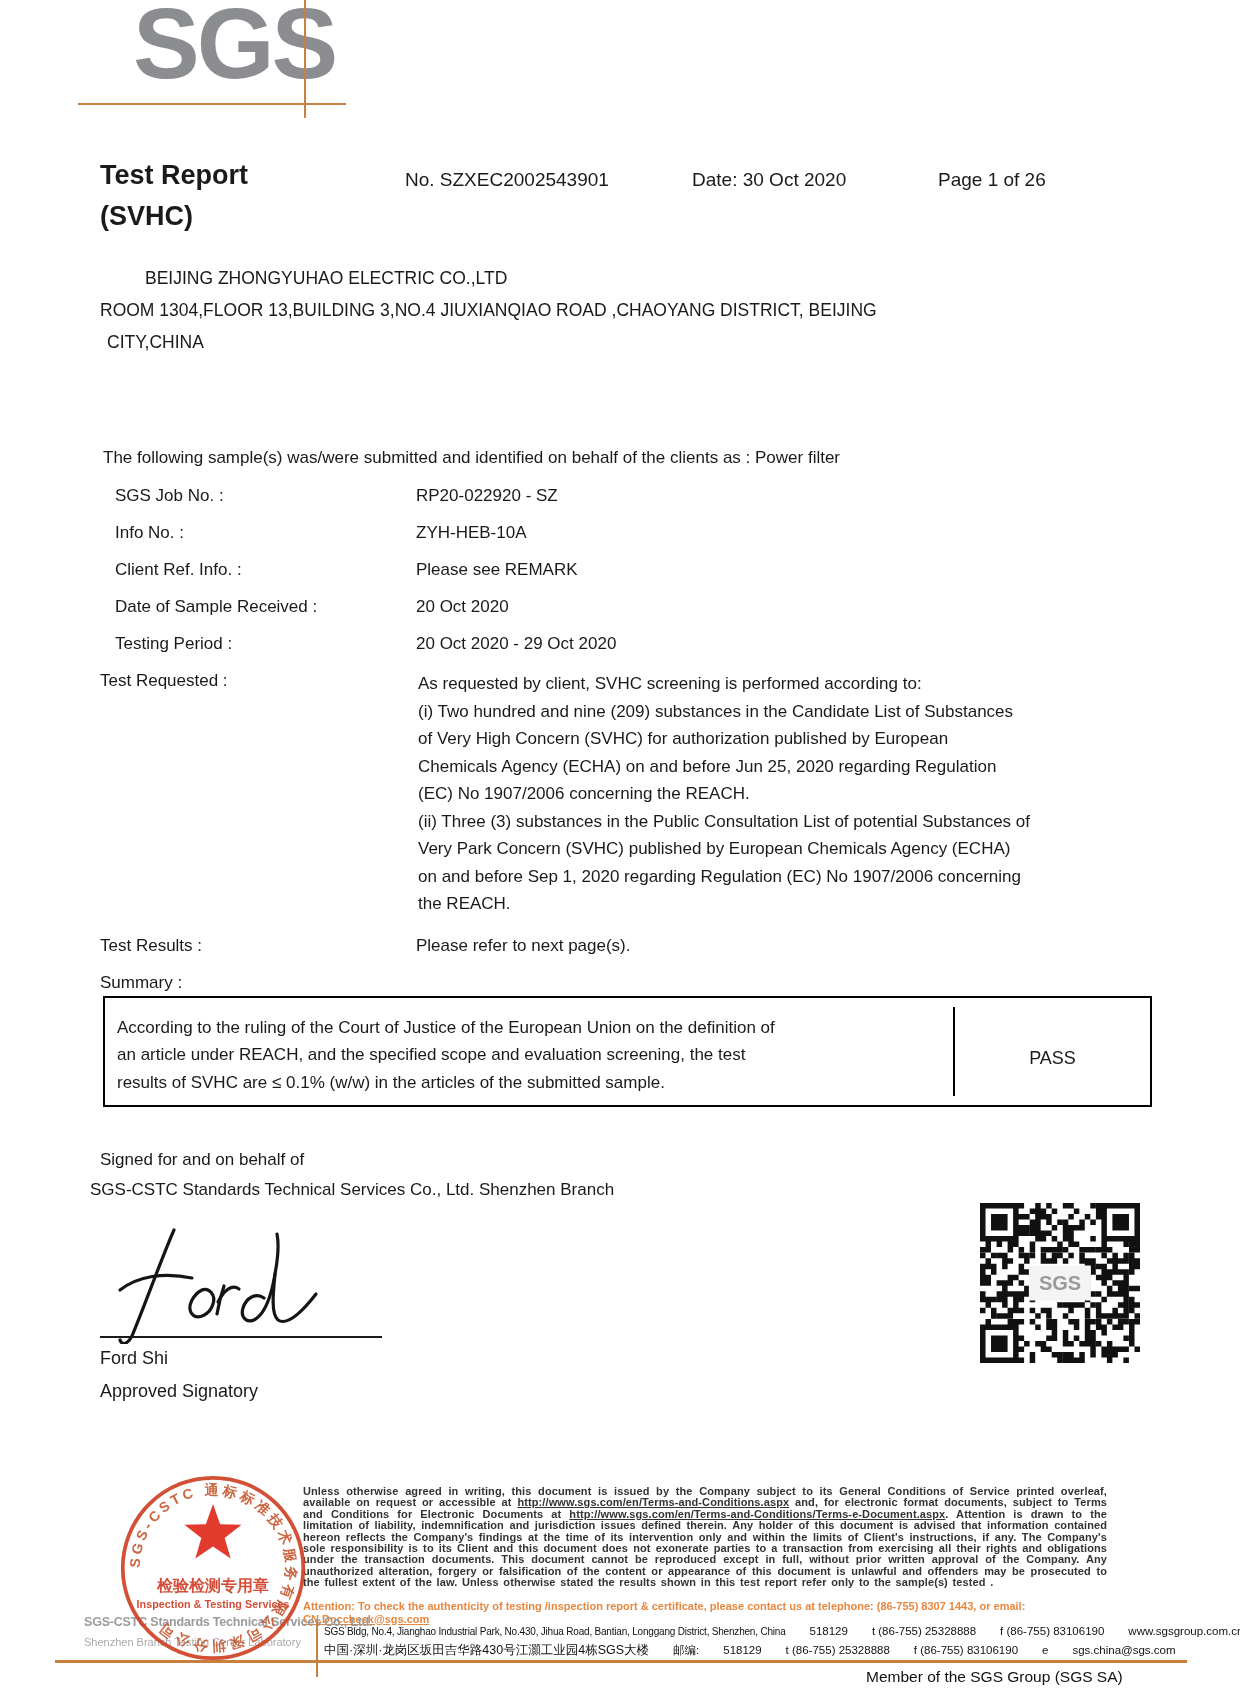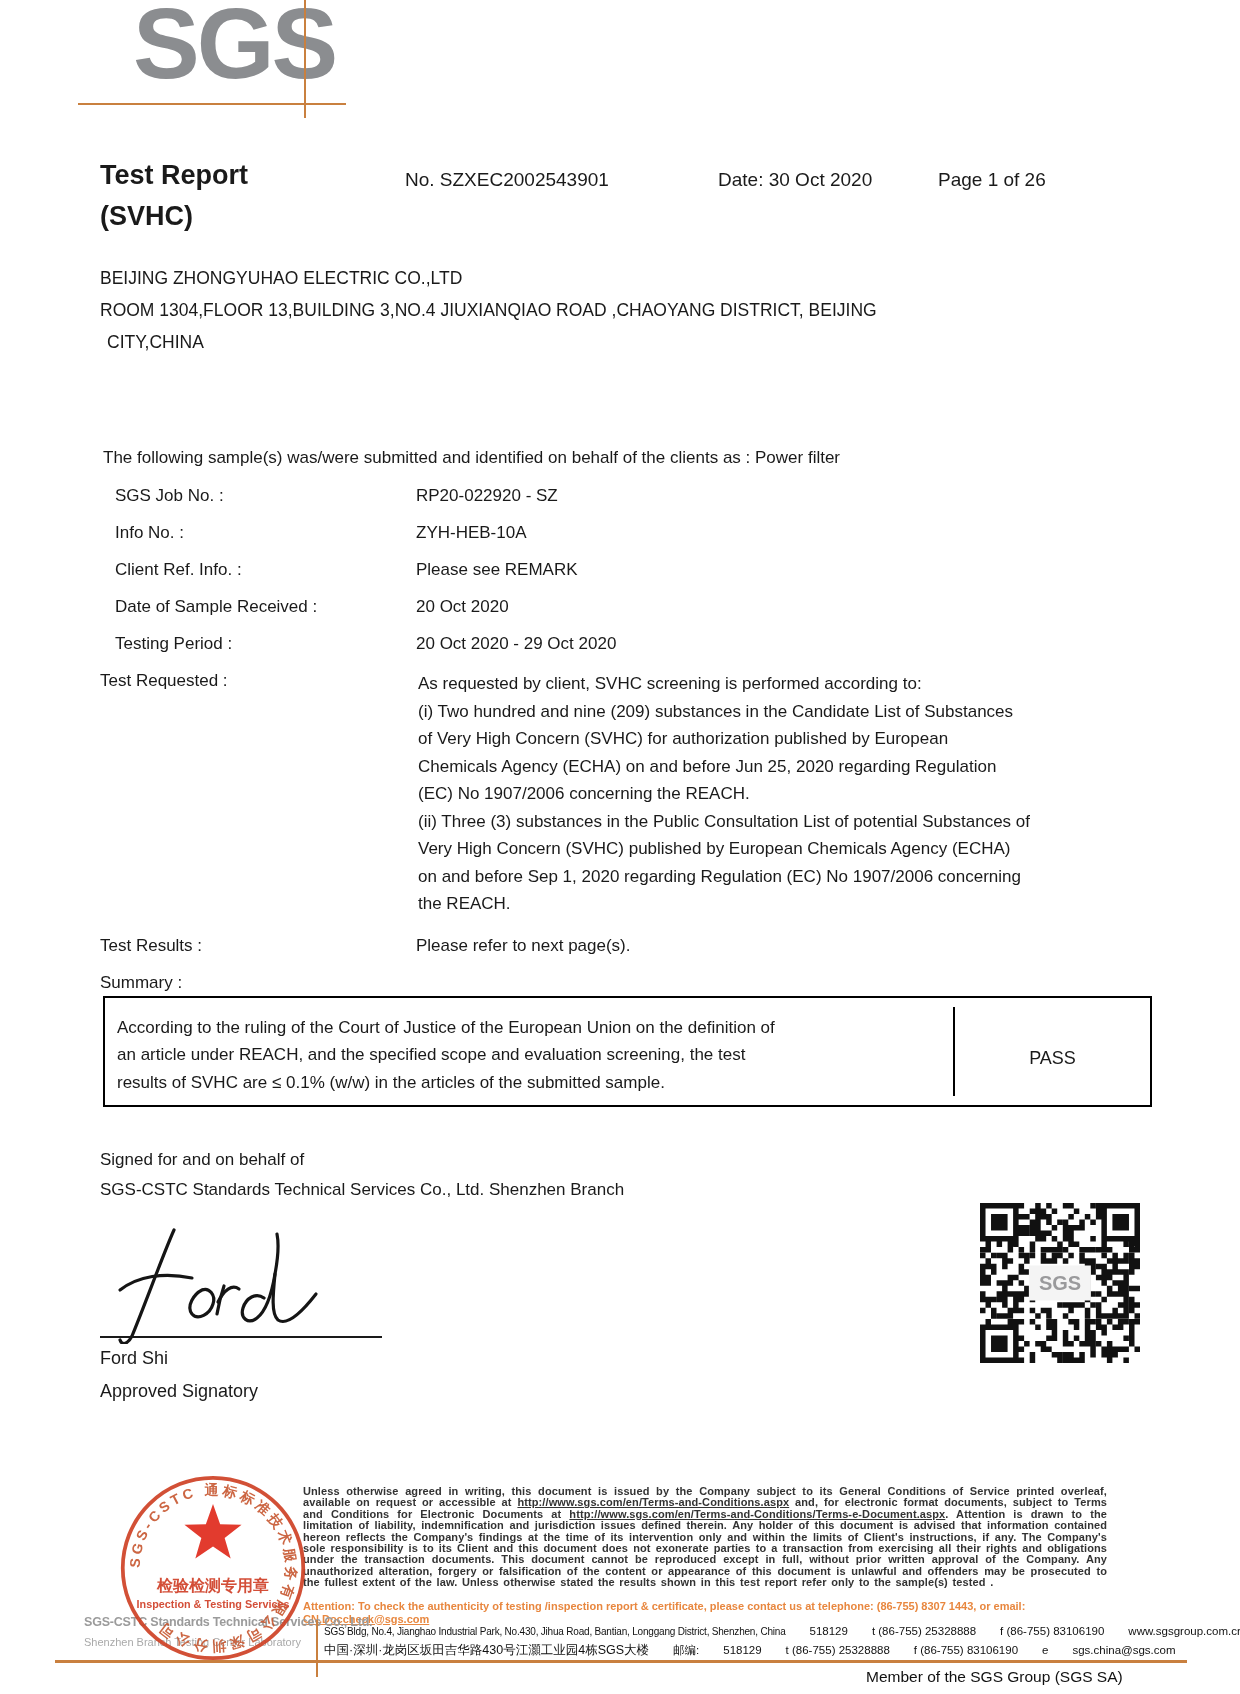--- a/index.html
+++ b/index.html
@@ -7,43 +7,43 @@
         font-family:"Liberation Sans",sans-serif;color:#1a1a1a;}
   
   .logo{position:absolute;left:133px;top:-14px;font-size:100px;font-weight:bold;
         letter-spacing:-3px;color:#8b8d90;}
   .vline-top{position:absolute;left:304px;top:0;width:2px;height:118px;background:#c9803f;}
   .hline-top{position:absolute;left:78px;top:103px;width:268px;height:2px;background:#c9803f;}
   
   .title{position:absolute;left:100px;top:160px;font-size:27px;font-weight:bold;}
   .subtitle{position:absolute;left:100px;top:201px;font-size:27px;font-weight:bold;}
   .meta{position:absolute;top:169px;font-size:19px;}
-  .m-no{left:405px;} .m-date{left:718px;} .m-page{left:938px;}
+  .m-no{left:405px;} .m-date{left:692px;} .m-page{left:938px;}
   
   .cline{position:absolute;left:100px;font-size:17.5px;}
-  .c1{top:268px;} .c2{top:300px;left:100px;} .c3{top:332px;left:107px;}
+  .c1{top:268px;margin-left:45px;} .c2{top:300px;left:100px;} .c3{top:332px;left:107px;}
   
   .stmt{position:absolute;left:103px;top:448px;font-size:17px;}
   .frow{position:absolute;left:115px;font-size:17px;}
   .fval{position:absolute;left:416px;font-size:17px;}
   
   .tr-label{position:absolute;left:100px;top:671px;font-size:17px;}
   .tr-lines{position:absolute;left:418px;top:670px;width:700px;font-size:17px;line-height:27.5px;}
   .res-label{position:absolute;left:100px;top:936px;font-size:17px;}
   .res-val{position:absolute;left:416px;top:936px;font-size:17px;}
   
   .sum-label{position:absolute;left:100px;top:973px;font-size:17px;}
   .sum-box{position:absolute;left:103px;top:996px;width:1049px;height:111px;
            border:2px solid #000;box-sizing:border-box;display:flex;align-items:center;}
   .sum-text{width:850px;box-sizing:border-box;padding:7px 12px 0 12px;font-size:17px;
             line-height:27.5px;border-right:2px solid #000;}
   .sum-pass{flex:1;text-align:center;padding-top:13px;font-size:18px;}
   
   .sign1{position:absolute;left:100px;top:1150px;font-size:17px;}
-  .sign2{position:absolute;left:100px;top:1180px;font-size:17px;}
+  .sign2{position:absolute;left:90px;top:1180px;font-size:17px;}
   .sig-svg{position:absolute;left:112px;top:1224px;}
   .sig-line{position:absolute;left:100px;top:1336px;width:282px;height:2px;background:#1a1a1a;}
   .sig-name{position:absolute;left:100px;top:1348px;font-size:18px;}
   .sig-role{position:absolute;left:100px;top:1381px;font-size:18px;}
   
   .qr{position:absolute;left:980px;top:1203px;width:160px;height:160px;background:#fff;}
   .qr svg{position:absolute;left:0;top:0;}
   .qr-label{position:absolute;left:50%;top:50%;transform:translate(-50%,-50%);
             background:#f4f4f4;padding:6px 10px;font-size:20px;font-weight:bold;color:#9a9a9c;}
   
@@ -101,21 +101,21 @@
   <div class="fval" style="top:634px">20 Oct 2020 - 29 Oct 2020</div>
 
   <div class="tr-label">Test Requested :</div>
   <div class="tr-lines">
     <div>As requested by client, SVHC screening is performed according to:</div>
     <div>(i) Two hundred and nine (209) substances in the Candidate List of Substances</div>
     <div>of Very High Concern (SVHC) for authorization published by European</div>
     <div>Chemicals Agency (ECHA) on and before Jun 25, 2020 regarding Regulation</div>
     <div>(EC) No 1907/2006 concerning the REACH.</div>
     <div>(ii) Three (3) substances in the Public Consultation List of potential Substances of</div>
-    <div>Very High Concern (SVHC) published by European Chemicals Agency (ECHA)</div>
+    <div>Very Park Concern (SVHC) published by European Chemicals Agency (ECHA)</div>
     <div>on and before Sep 1, 2020 regarding Regulation (EC) No 1907/2006 concerning</div>
     <div>the REACH.</div>
   </div>
 
   <div class="res-label">Test Results :</div>
   <div class="res-val">Please refer to next page(s).</div>
 
   <div class="sum-label">Summary :</div>
   <div class="sum-box">
     <div class="sum-text">

